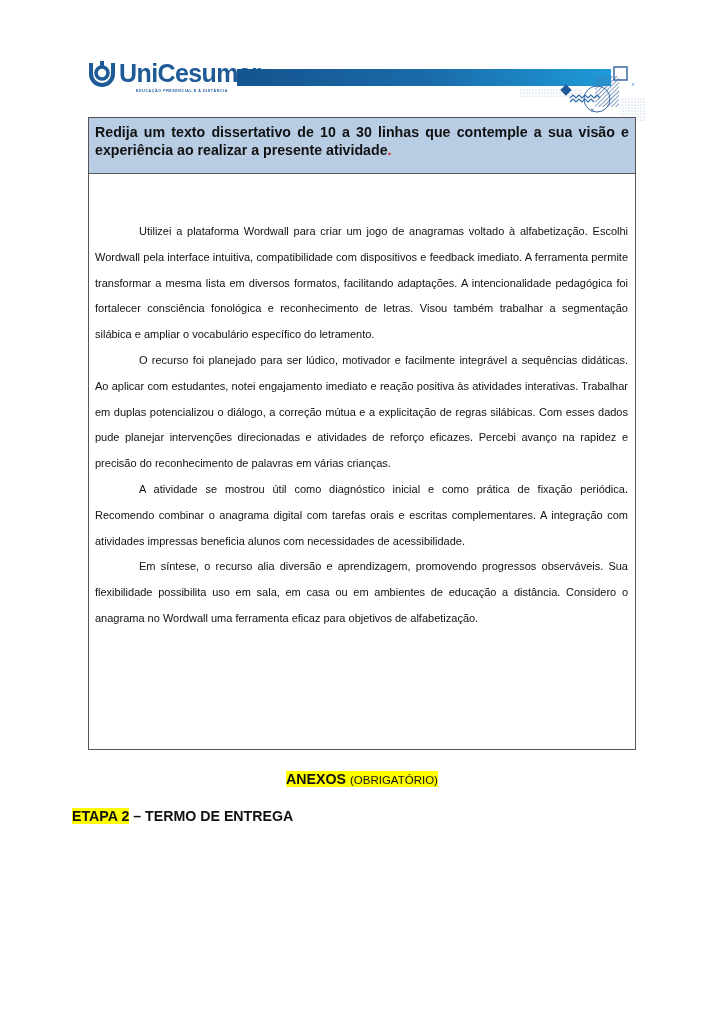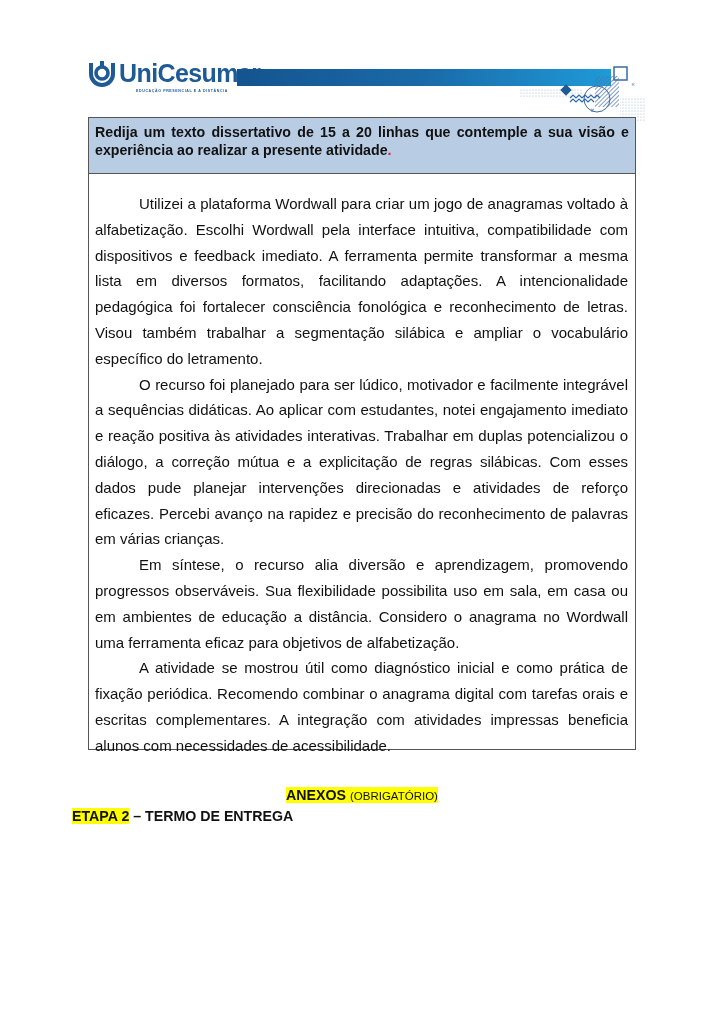--- a/index.html
+++ b/index.html
@@ -11,25 +11,25 @@
     .logo-mark { position: absolute; left: 0; top: 0; width: 28px; height: 28px; }
     .logo-text { position: absolute; left: 31px; top: -2px; font-family: "Liberation Sans", sans-serif; font-weight: bold; font-size: 25px; color: #1d5a96; letter-spacing: -0.6px; line-height: 30px; }
     .logo-sub { position: absolute; left: 48px; top: 29px; font-size: 3.6px; font-weight: bold; color: #1d5a96; letter-spacing: 0.6px; white-space: nowrap; }
     .header-bar { position: absolute; left: 237px; top: 69px; width: 374px; height: 17px; background: linear-gradient(to right, #14548f 0%, #1a6aa8 50%, #1f9ad8 100%); }
     .header-deco { position: absolute; left: 520px; top: 62px; width: 125px; height: 60px; }
 
     
     .qbox { position: absolute; left: 88px; top: 117px; width: 548px; height: 633px; border: 1px solid #555; box-sizing: border-box; }
     .qhead { background: #b8cce4; border-bottom: 1px solid #555; height: 56px; padding: 5px 6px; box-sizing: border-box; font-weight: bold; font-size: 14.2px; line-height: 18px; text-align: justify; }
     .qhead .dot { color: #e02020; }
-    .answer { padding: 17px 7px 0 6px; font-size: 15px; line-height: 25.8px; text-align: justify; }
+    .answer { padding: 17px 7px 0 6px; font-size: 11px; line-height: 25.8px; text-align: justify; margin-top: 28px; }
     .answer p { margin: 0; text-indent: 44px; }
 
     
-    .anexos { position: absolute; left: 0; width: 724px; top: 771px; text-align: center; font-size: 14.2px; margin-top: 16px; }
+    .anexos { position: absolute; left: 0; width: 724px; top: 771px; text-align: center; font-size: 14.2px; }
     .hl { background: #ffff00; }
     .anexos .b { font-weight: bold; }
     .anexos .small { font-size: 11.5px; }
     .etapa { position: absolute; left: 72px; top: 808px; font-size: 14.2px; font-weight: bold; }
   </style>
 </head>
 <body>
 
 <div class="header">
   <div class="logo">
@@ -59,27 +59,27 @@
     <rect x="42" y="24" width="8" height="8" fill="#1d5a96" transform="rotate(45 46 28)"></rect>
     <polyline points="50,36 53,33 56,36 59,33 62,36 65,33 68,36 71,33 74,36 77,33 80,36" fill="none" stroke="#2d6aa8" stroke-width="1.2"></polyline>
     <polyline points="50,40 53,37 56,40 59,37 62,40 65,37 68,40 71,37 74,40" fill="none" stroke="#2d6aa8" stroke-width="1.2"></polyline>
     <text x="70" y="50" font-size="6" fill="#2d6aa8" font-family="DejaVu Sans, sans-serif">×</text>
     <text x="111" y="24" font-size="5" fill="#2d6aa8" font-family="DejaVu Sans, sans-serif">×</text>
   </svg>
 </div>
 
 <div class="qbox">
   <div class="qhead">
-    <span>Redija um texto dissertativo de 15 a 20 linhas que contemple a sua visão e experiência ao realizar a presente atividade</span><span class="dot">.</span>
+    <span>Redija um texto dissertativo de 10 a 30 linhas que contemple a sua visão e experiência ao realizar a presente atividade</span><span class="dot">.</span>
   </div>
   <div class="answer">
     <p>Utilizei a plataforma Wordwall para criar um jogo de anagramas voltado à alfabetização. Escolhi Wordwall pela interface intuitiva, compatibilidade com dispositivos e feedback imediato. A ferramenta permite transformar a mesma lista em diversos formatos, facilitando adaptações. A intencionalidade pedagógica foi fortalecer consciência fonológica e reconhecimento de letras. Visou também trabalhar a segmentação silábica e ampliar o vocabulário específico do letramento.</p>
     <p>O recurso foi planejado para ser lúdico, motivador e facilmente integrável a sequências didáticas. Ao aplicar com estudantes, notei engajamento imediato e reação positiva às atividades interativas. Trabalhar em duplas potencializou o diálogo, a correção mútua e a explicitação de regras silábicas. Com esses dados pude planejar intervenções direcionadas e atividades de reforço eficazes. Percebi avanço na rapidez e precisão do reconhecimento de palavras em várias crianças.</p>
+    <p>A atividade se mostrou útil como diagnóstico inicial e como prática de fixação periódica. Recomendo combinar o anagrama digital com tarefas orais e escritas complementares. A integração com atividades impressas beneficia alunos com necessidades de acessibilidade.</p>
     <p>Em síntese, o recurso alia diversão e aprendizagem, promovendo progressos observáveis. Sua flexibilidade possibilita uso em sala, em casa ou em ambientes de educação a distância. Considero o anagrama no Wordwall uma ferramenta eficaz para objetivos de alfabetização.</p>
-    <p>A atividade se mostrou útil como diagnóstico inicial e como prática de fixação periódica. Recomendo combinar o anagrama digital com tarefas orais e escritas complementares. A integração com atividades impressas beneficia alunos com necessidades de acessibilidade.</p>
   </div>
 </div>
 
 <div class="anexos">
   <span class="hl"><span class="b">ANEXOS</span> <span class="small">(OBRIGATÓRIO)</span></span>
 </div>
 
 <div class="etapa">
   <span class="hl">ETAPA 2</span><span> – </span><span>TERMO DE ENTREGA</span>
 </div>

